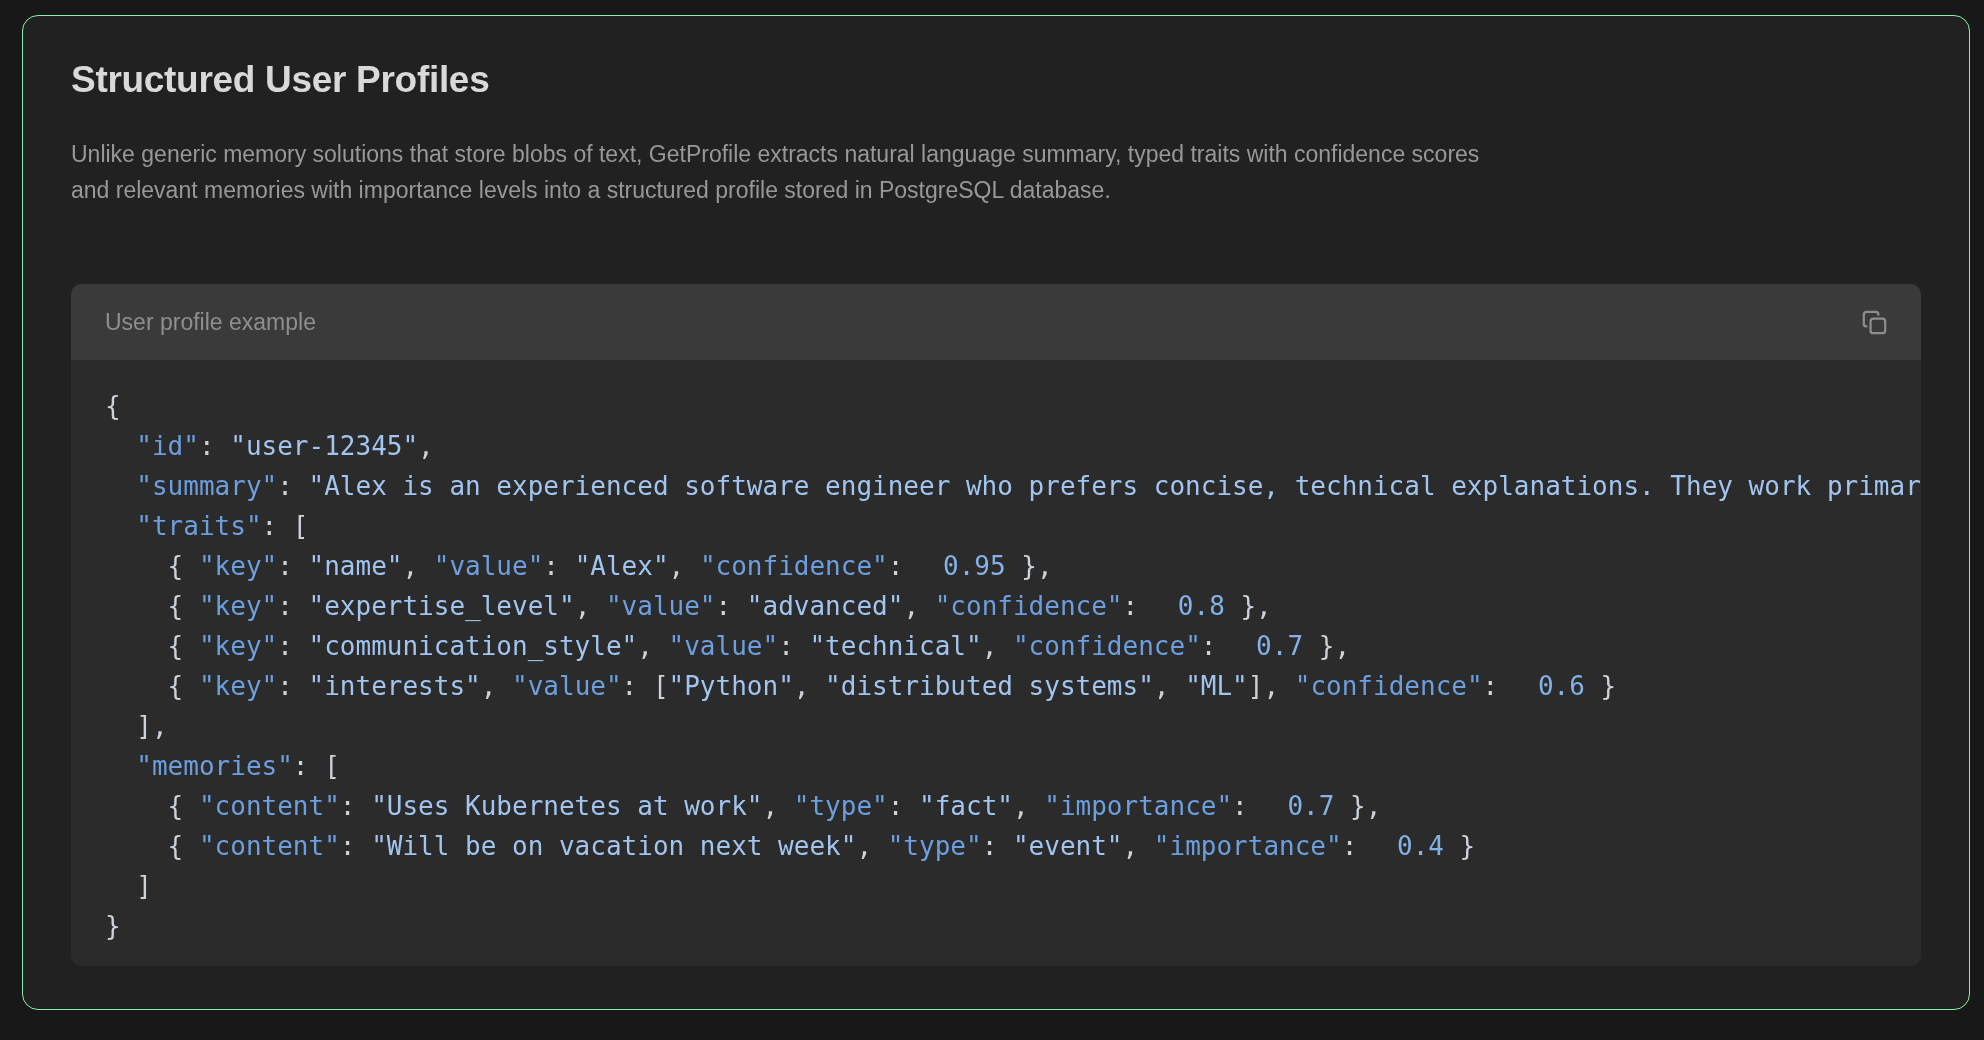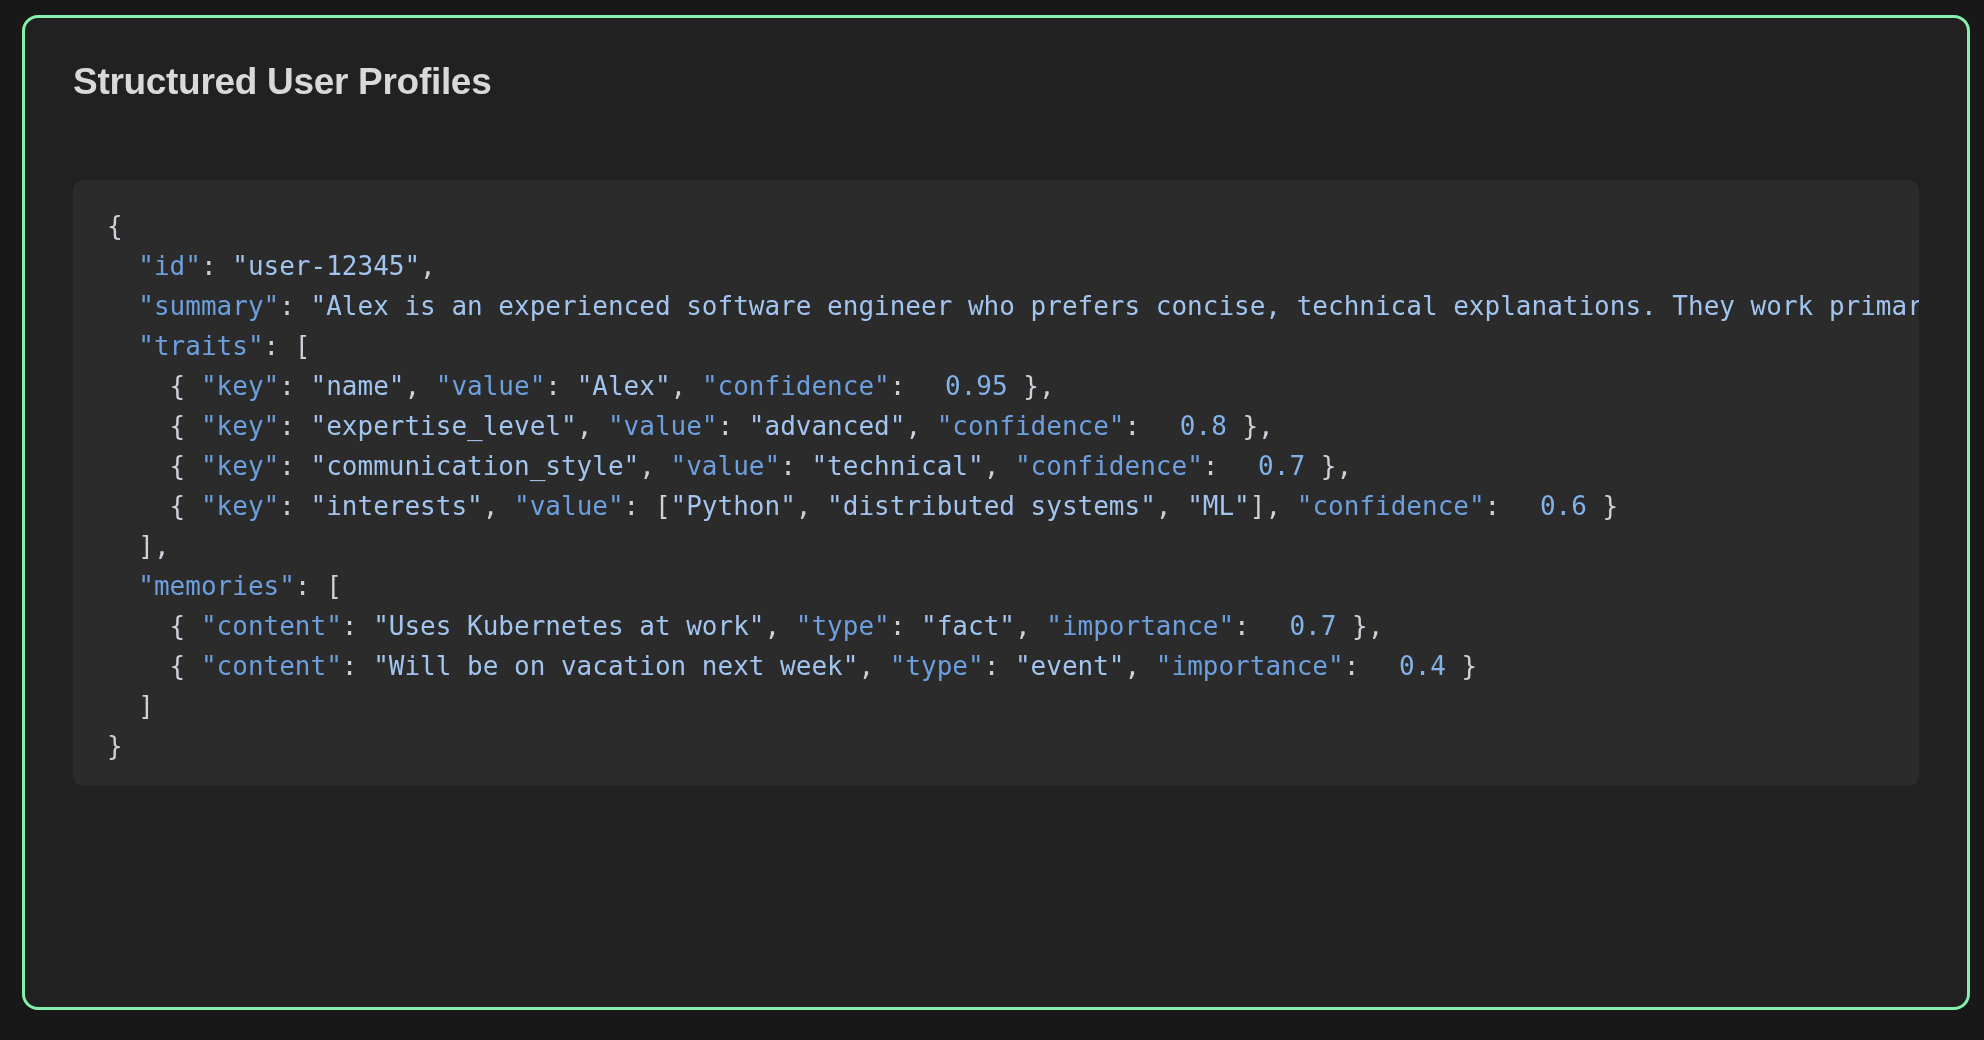--- a/index.html
+++ b/index.html
@@ -12,21 +12,21 @@
     overflow: hidden;
   }
   .card {
     position: absolute;
     left: 22px;
     top: 15px;
     width: 1948px;
     height: 995px;
     box-sizing: border-box;
     background: #212121;
-    border: 3px solid #86efac;
+    border: 1px solid #86efac;
     border-radius: 16px;
     padding: 42px 48px;
   }
   .section-title {
     margin: 0;
     font-size: 37px;
     line-height: 44px;
     font-weight: 700;
     letter-spacing: -0.3px;
     color: #d9d9d9;
@@ -90,18 +90,29 @@
   .tok-s { color: #a2c5ef; }
   .tok-n { color: #82b2e8; margin-left: 24px; }
 </style>
 </head>
 <body>
 
 <div>
   <section class="card">
     <h1 class="section-title">Structured User Profiles</h1>
     <p class="desc">
+      <span class="desc-line">Unlike generic memory solutions that store blobs of text, GetProfile extracts natural language summary, typed traits with confidence scores</span>
+      <span class="desc-line">and relevant memories with importance levels into a structured profile stored in PostgreSQL database.</span>
     </p>
     <div class="code-block">
+      <div class="code-header">
+        <span class="code-label">User profile example</span>
+        <button class="copy-btn">
+          <svg viewBox="0 0 24 24" aria-hidden="true">
+            <rect width="13" height="13" x="8.5" y="8.5" rx="2.5"></rect>
+            <path d="M5 15.5c-1.4 0-2.5-1.1-2.5-2.5V5c0-1.4 1.1-2.5 2.5-2.5h8c1.4 0 2.5 1.1 2.5 2.5"></path>
+          </svg>
+        </button>
+      </div>
       <pre class="code-content"><div class="code-line"><span class="tok-p">{</span></div><div class="code-line"><span class="tok-p">  </span><span class="tok-k">"id"</span><span class="tok-p">: </span><span class="tok-s">"user-12345"</span><span class="tok-p">,</span></div><div class="code-line"><span class="tok-p">  </span><span class="tok-k">"summary"</span><span class="tok-p">: </span><span class="tok-s">"Alex is an experienced software engineer who prefers concise, technical explanations. They work primar</span></div><div class="code-line"><span class="tok-p">  </span><span class="tok-k">"traits"</span><span class="tok-p">: [</span></div><div class="code-line"><span class="tok-p">    { </span><span class="tok-k">"key"</span><span class="tok-p">: </span><span class="tok-s">"name"</span><span class="tok-p">, </span><span class="tok-k">"value"</span><span class="tok-p">: </span><span class="tok-s">"Alex"</span><span class="tok-p">, </span><span class="tok-k">"confidence"</span><span class="tok-p">: </span><span class="tok-n">0.95</span><span class="tok-p"> },</span></div><div class="code-line"><span class="tok-p">    { </span><span class="tok-k">"key"</span><span class="tok-p">: </span><span class="tok-s">"expertise_level"</span><span class="tok-p">, </span><span class="tok-k">"value"</span><span class="tok-p">: </span><span class="tok-s">"advanced"</span><span class="tok-p">, </span><span class="tok-k">"confidence"</span><span class="tok-p">: </span><span class="tok-n">0.8</span><span class="tok-p"> },</span></div><div class="code-line"><span class="tok-p">    { </span><span class="tok-k">"key"</span><span class="tok-p">: </span><span class="tok-s">"communication_style"</span><span class="tok-p">, </span><span class="tok-k">"value"</span><span class="tok-p">: </span><span class="tok-s">"technical"</span><span class="tok-p">, </span><span class="tok-k">"confidence"</span><span class="tok-p">: </span><span class="tok-n">0.7</span><span class="tok-p"> },</span></div><div class="code-line"><span class="tok-p">    { </span><span class="tok-k">"key"</span><span class="tok-p">: </span><span class="tok-s">"interests"</span><span class="tok-p">, </span><span class="tok-k">"value"</span><span class="tok-p">: [</span><span class="tok-s">"Python"</span><span class="tok-p">, </span><span class="tok-s">"distributed systems"</span><span class="tok-p">, </span><span class="tok-s">"ML"</span><span class="tok-p">], </span><span class="tok-k">"confidence"</span><span class="tok-p">: </span><span class="tok-n">0.6</span><span class="tok-p"> }</span></div><div class="code-line"><span class="tok-p">  ],</span></div><div class="code-line"><span class="tok-p">  </span><span class="tok-k">"memories"</span><span class="tok-p">: [</span></div><div class="code-line"><span class="tok-p">    { </span><span class="tok-k">"content"</span><span class="tok-p">: </span><span class="tok-s">"Uses Kubernetes at work"</span><span class="tok-p">, </span><span class="tok-k">"type"</span><span class="tok-p">: </span><span class="tok-s">"fact"</span><span class="tok-p">, </span><span class="tok-k">"importance"</span><span class="tok-p">: </span><span class="tok-n">0.7</span><span class="tok-p"> },</span></div><div class="code-line"><span class="tok-p">    { </span><span class="tok-k">"content"</span><span class="tok-p">: </span><span class="tok-s">"Will be on vacation next week"</span><span class="tok-p">, </span><span class="tok-k">"type"</span><span class="tok-p">: </span><span class="tok-s">"event"</span><span class="tok-p">, </span><span class="tok-k">"importance"</span><span class="tok-p">: </span><span class="tok-n">0.4</span><span class="tok-p"> }</span></div><div class="code-line"><span class="tok-p">  ]</span></div><div class="code-line"><span class="tok-p">}</span></div></pre>
     </div>
   </section>
 </div>
 
 </body></html>

